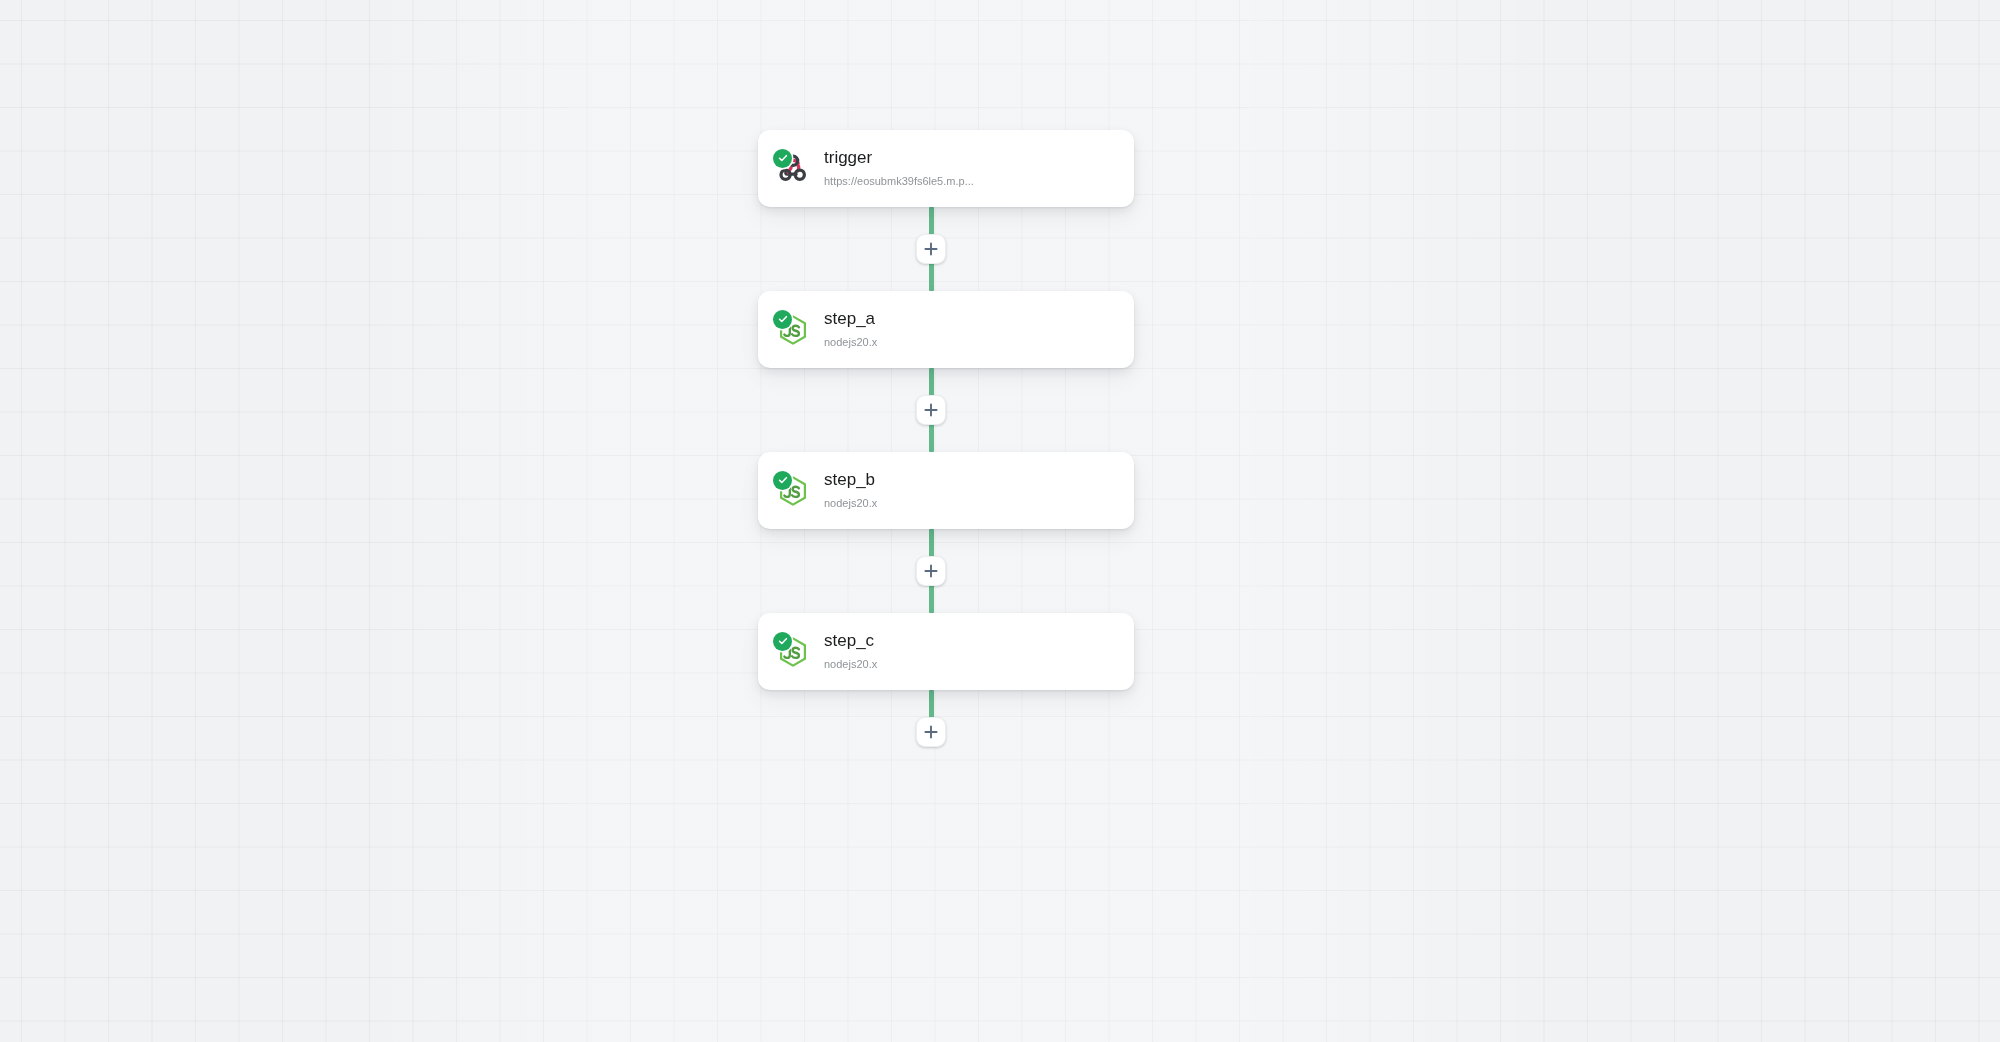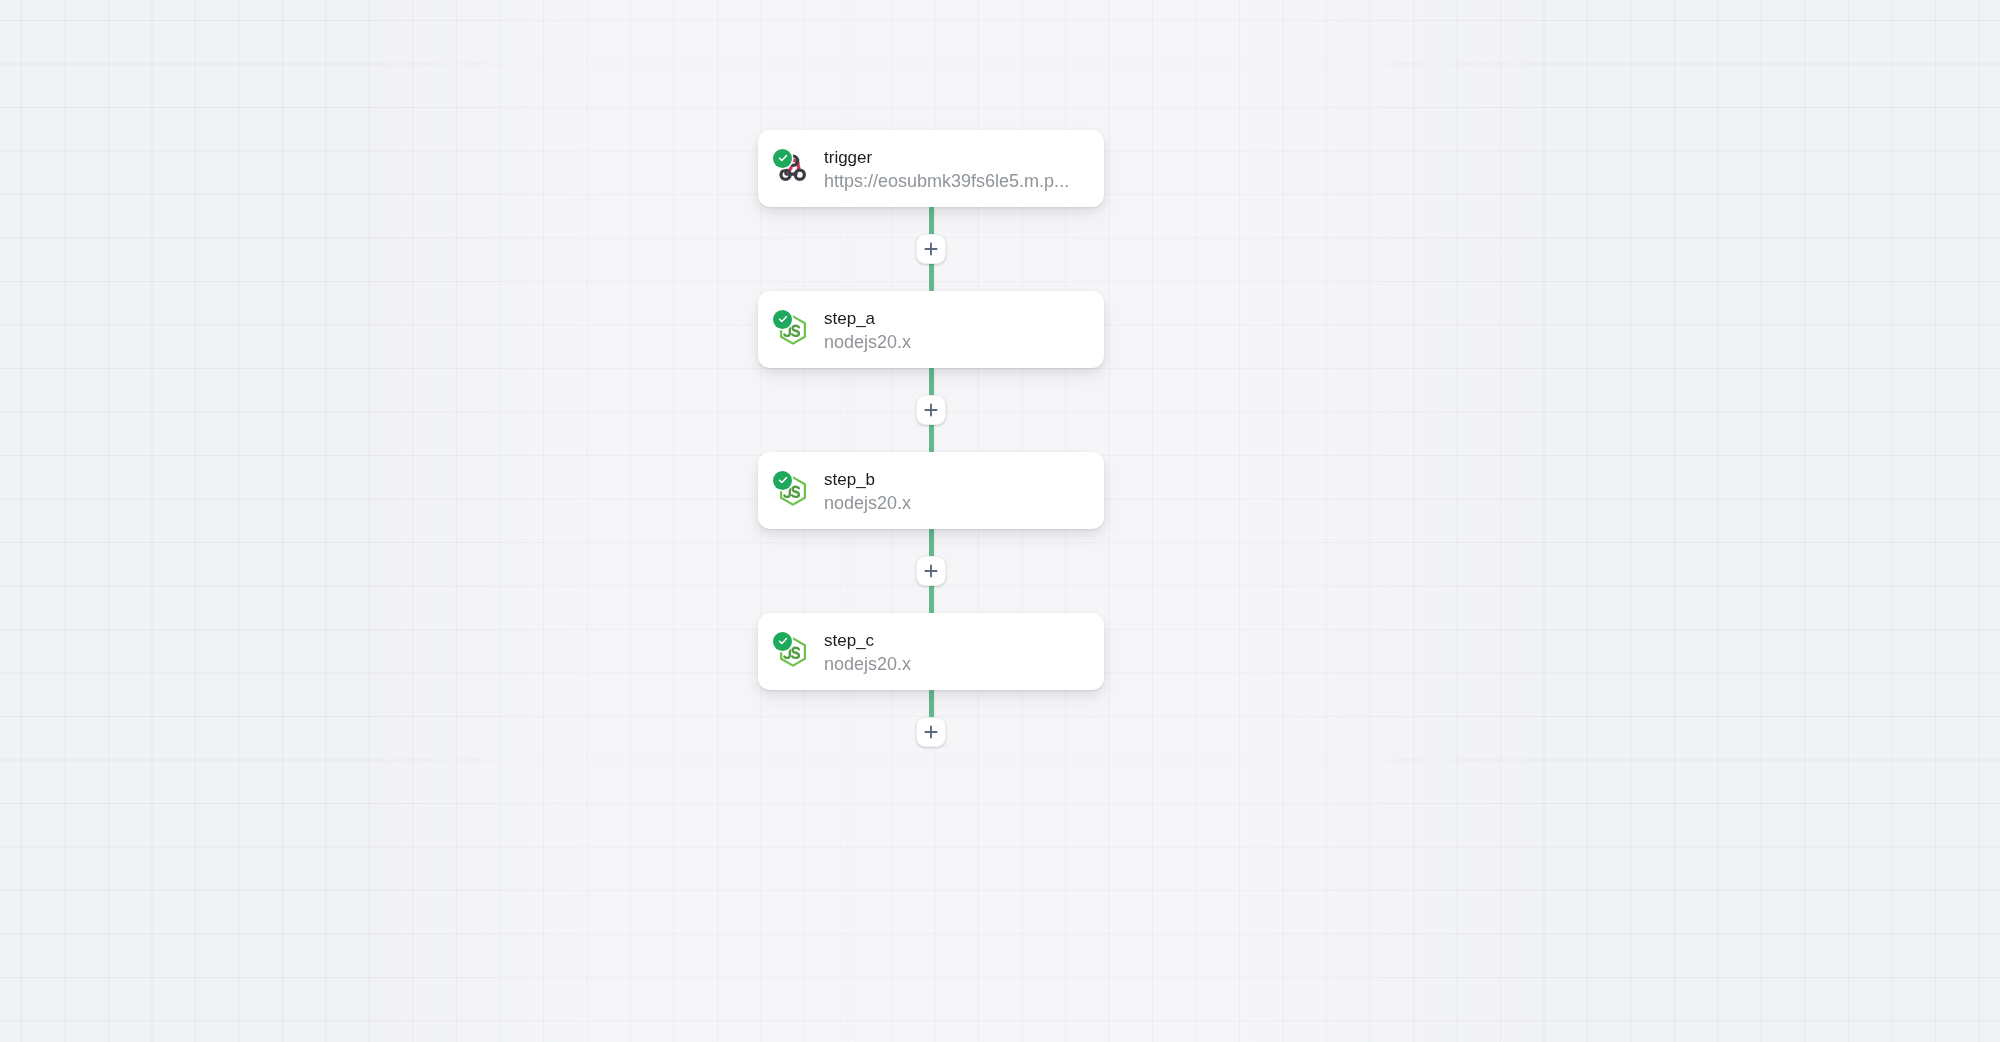--- a/index.html
+++ b/index.html
@@ -85,21 +85,21 @@
     align-items: center;
     justify-content: center;
     cursor: pointer;
   }
   .add-btn svg { display: block; }
 
   
   .node-card {
     position: relative;
     z-index: 2;
-    width: 346px;
+    width: 376px;
     min-height: 77px;
     background: #ffffff;
     border-radius: 12px;
     box-shadow: 0 1px 2px rgba(16,24,40,0.08),
                 0 4px 10px rgba(16,24,40,0.07),
                 0 10px 22px rgba(16,24,40,0.05);
     display: flex;
     align-items: center;
     padding: 0 18px;
     gap: 14px;
@@ -137,21 +137,21 @@
     gap: 2px;
   }
   .node-title {
     font-size: 17px;
     line-height: 22px;
     color: #1b1d1f;
     font-weight: 400;
     white-space: nowrap;
   }
   .node-subtitle {
-    font-size: 18px;
+    font-size: 11px;
     line-height: 20px;
     color: #8f9499;
     font-weight: 400;
     white-space: nowrap;
     overflow: hidden;
     text-overflow: ellipsis;
     max-width: 258px;
   }
 </style>
 </head>

